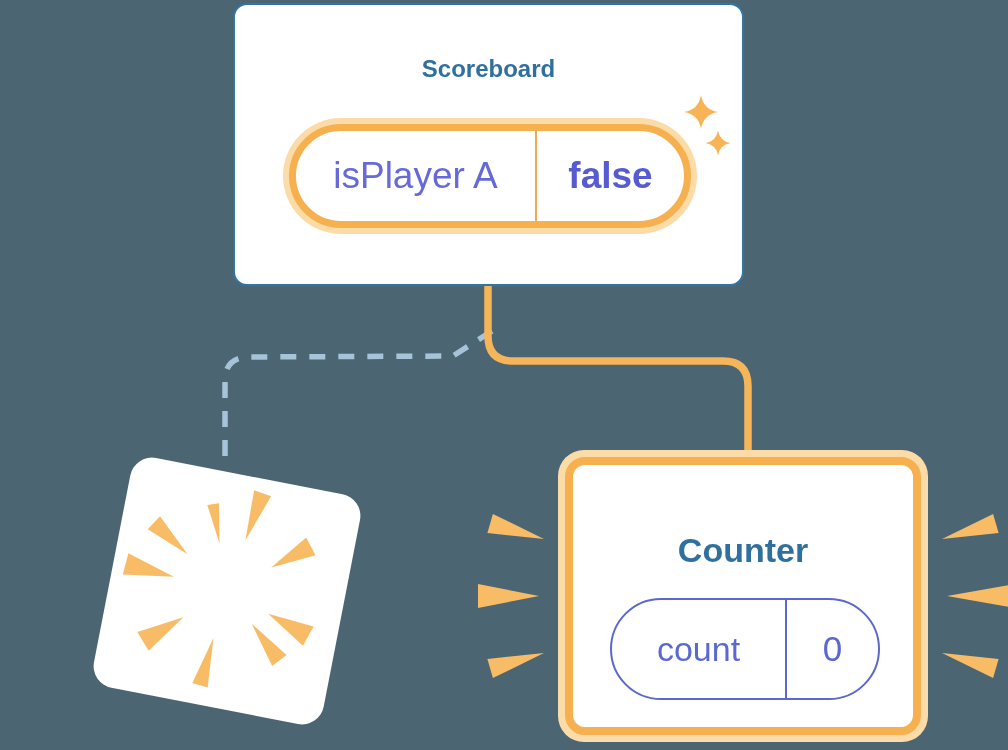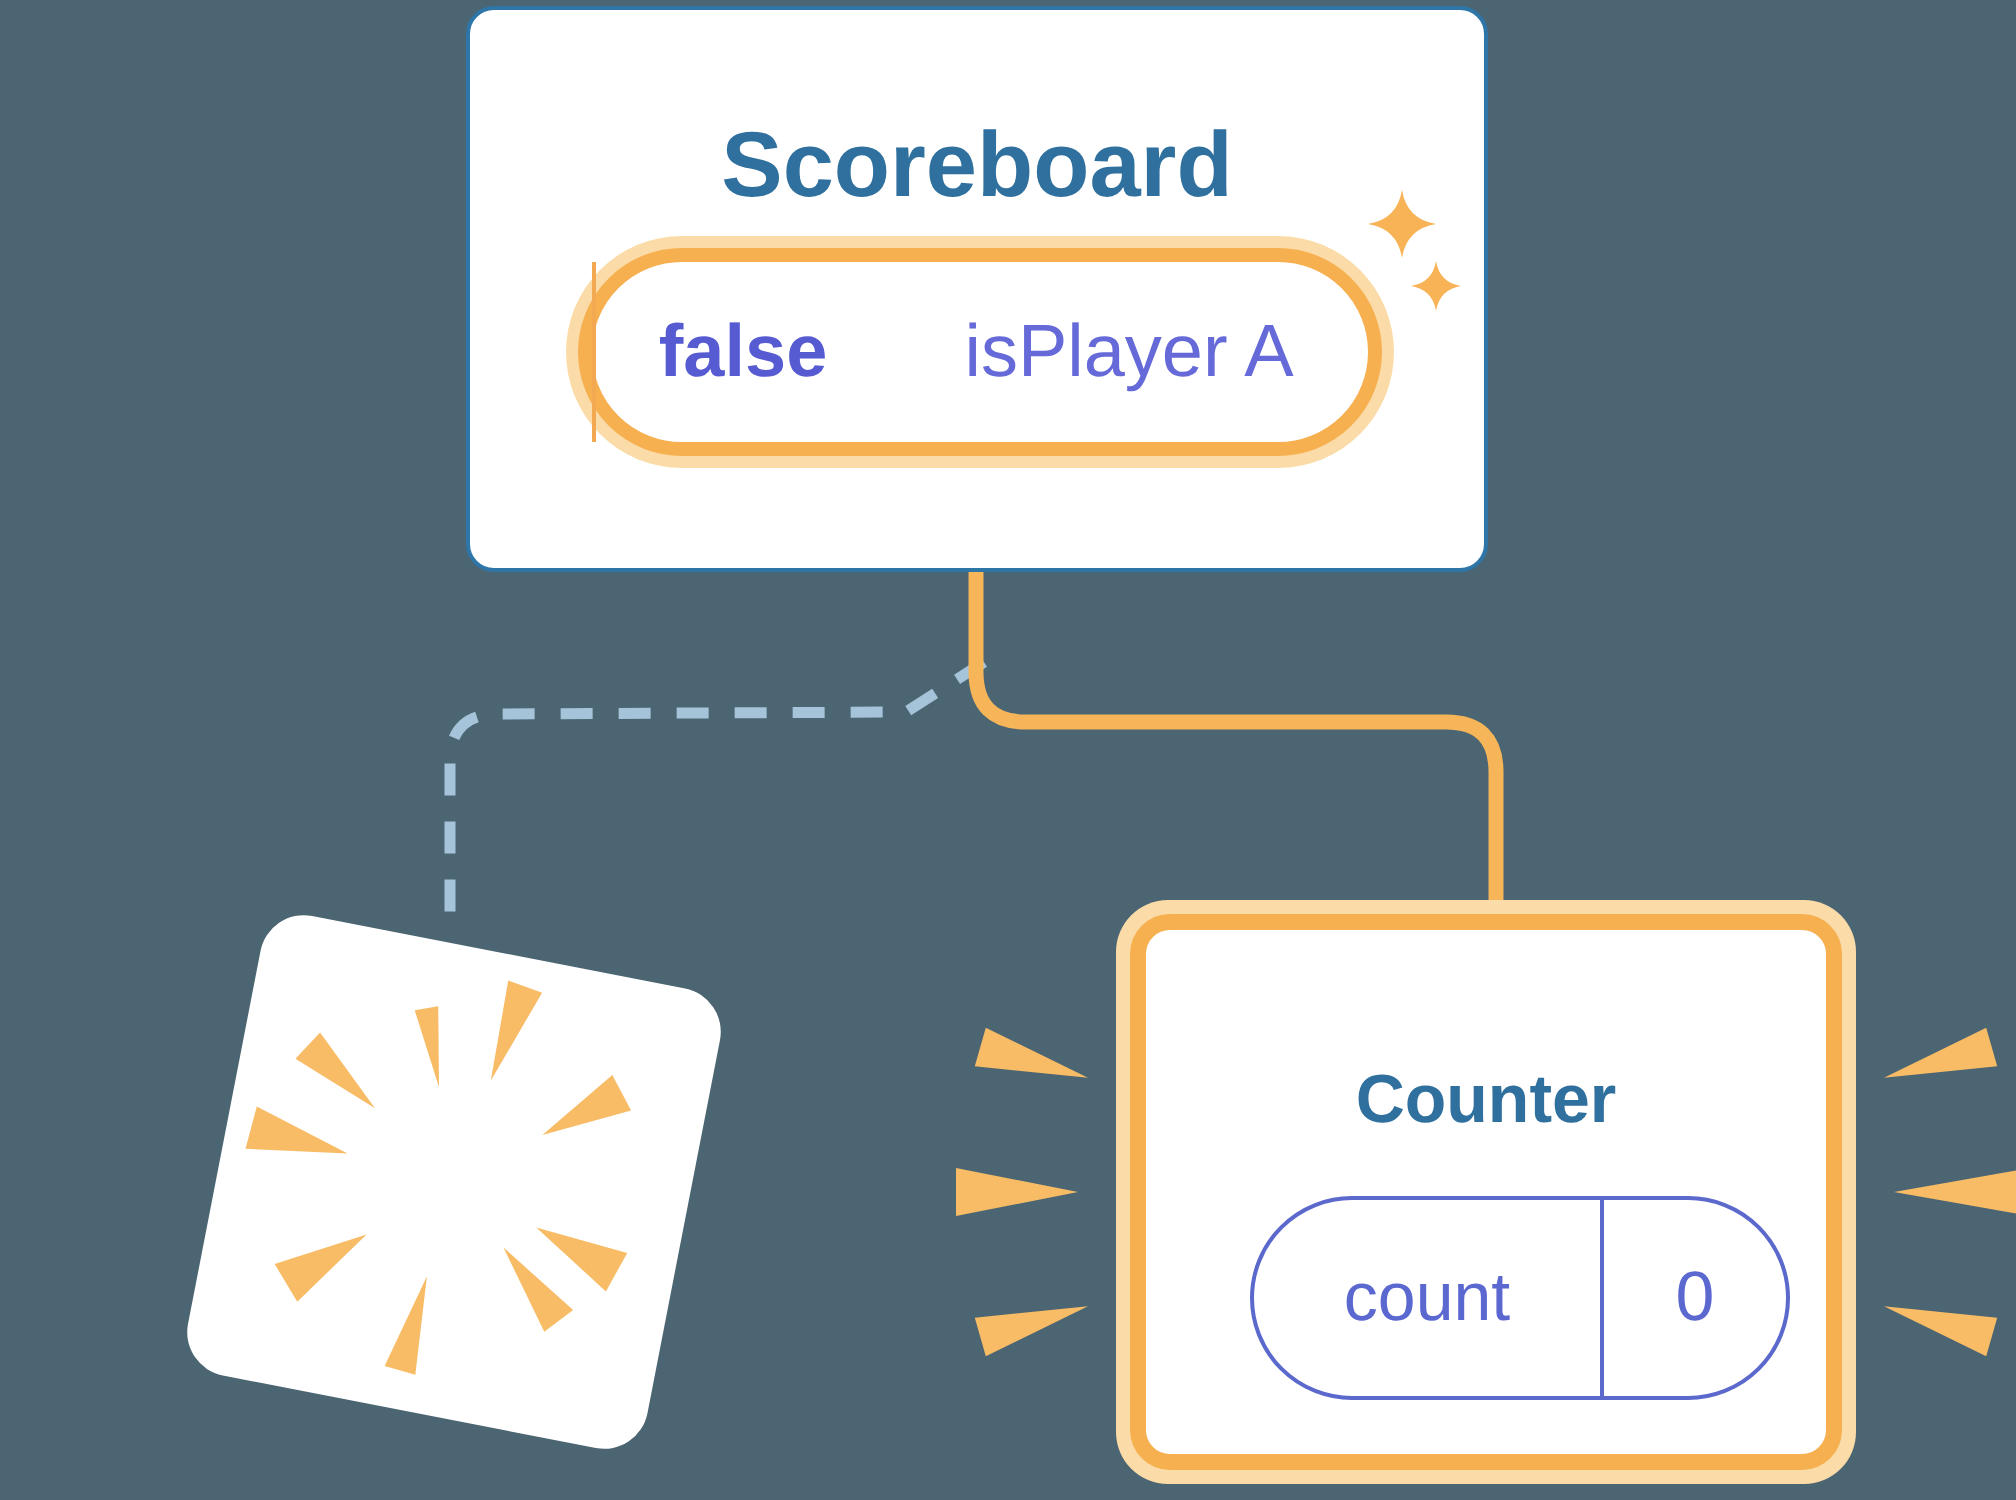--- a/index.html
+++ b/index.html
@@ -13,21 +13,21 @@
   
   .sb-card{
     position:absolute;left:233px;top:3px;width:511px;height:283px;
     box-sizing:border-box;background:#fff;border:2.5px solid #2E75A8;
     border-radius:14px;z-index:3;
   }
   .card-title{
     position:absolute;left:0;right:0;text-align:center;
     color:#2F709E;font-weight:600;
   }
-  .sb-title{top:50px;font-size:46px;}
+  .sb-title{top:50px;font-size:24px;}
   .sb-pill{
     position:absolute;left:54px;top:119px;width:402px;height:104px;
     box-sizing:border-box;border:7px solid #F6B050;border-radius:999px;
     box-shadow:0 0 0 6px #FBDCA8;background:#fff;display:flex;align-items:stretch;
   }
   .sb-pill .cell{display:flex;align-items:center;justify-content:center;font-size:37px;}
   .sb-pill .label{width:239px;color:#666AD8;}
   .sb-pill .value{flex:1;color:#575BD2;font-weight:700;border-left:2px solid #F2A952;}
 
   
@@ -41,21 +41,21 @@
   .counter-glow{
     position:absolute;left:558px;top:450px;width:370px;height:292px;
     background:#FBDCA8;border-radius:26px;z-index:3;
   }
   .counter-card{
     position:absolute;left:7px;top:7px;right:7px;bottom:7px;
     box-sizing:border-box;border:8px solid #F6B050;border-radius:20px;background:#fff;padding-left:28px;
   }
   .counter-title{top:66px;font-size:34px;}
   .count-pill{
-    position:absolute;left:52px;top:133px;width:270px;height:102px;
+    position:absolute;left:37px;top:133px;width:270px;height:102px;
     box-sizing:border-box;border:2px solid #5B68CC;border-radius:999px;
     background:#fff;display:flex;align-items:stretch;
   }
   .count-pill .cell{display:flex;align-items:center;justify-content:center;font-size:34px;color:#5B68D0;}
   .count-pill .label{width:173px;}
   .count-pill .value{flex:1;border-left:2px solid #5B68CC;font-size:35px;}
 </style>
 </head>
 <body>
 
@@ -85,22 +85,22 @@
         <polygon points="161.7,131.5 202.0,156.2 208.8,135.3" fill="#F8BC66"></polygon>
         <polygon points="79.1,151.1 36.8,174.4 51.5,190.7" fill="#F8BC66"></polygon>
         <polygon points="112.7,165.8 100.5,213.9 116.4,215.3" fill="#F8BC66"></polygon>
         <polygon points="147.5,144.4 175.6,181.9 187.7,168.5" fill="#F8BC66"></polygon>
       </svg>
   </div>
 
   <div class="sb-card">
     <div class="card-title sb-title">Scoreboard</div>
     <div class="sb-pill">
+      <div class="cell label">isPlayer A</div>
       <div class="cell value">false</div>
-      <div class="cell label">isPlayer A</div>
     </div>
   </div>
 
   <svg class="layer z4" width="1008" height="750" viewBox="0 0 1008 750" id="sparkles-svg">
       <path d="M 701 95 Q 703.38 109.62 718 112 Q 703.38 114.38 701 129 Q 698.62 114.38 684 112 Q 698.62 109.62 701 95 Z" fill="#F7B355"></path>
       <path d="M 718 130.5 Q 719.75 141.25 730.5 143 Q 719.75 144.75 718 155.5 Q 716.25 144.75 705.5 143 Q 716.25 141.25 718 130.5 Z" fill="#F7B355"></path>
     </svg>
 
   <div class="counter-glow">
     <div class="counter-card">

